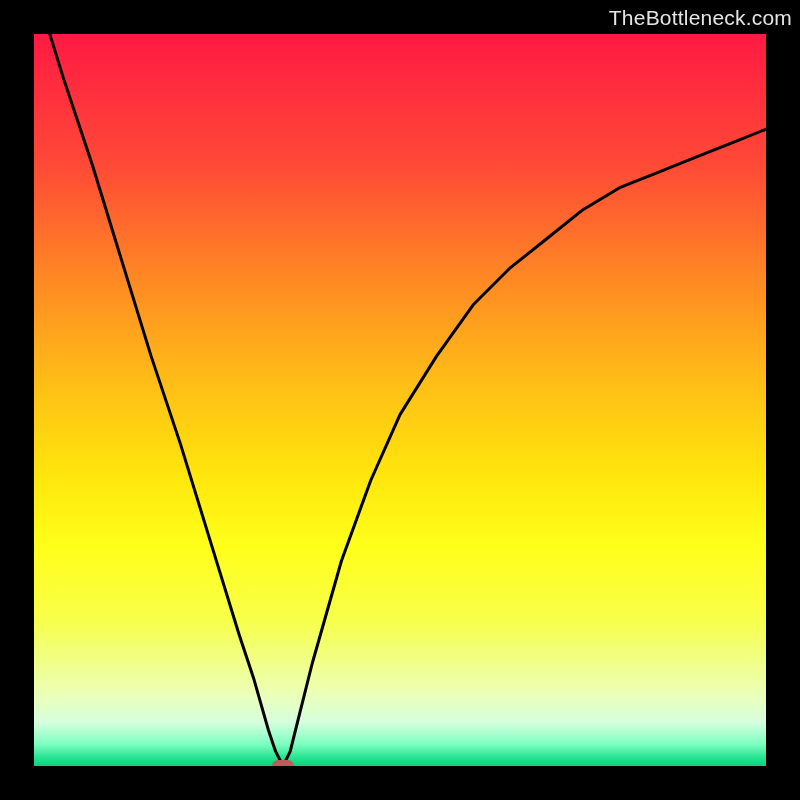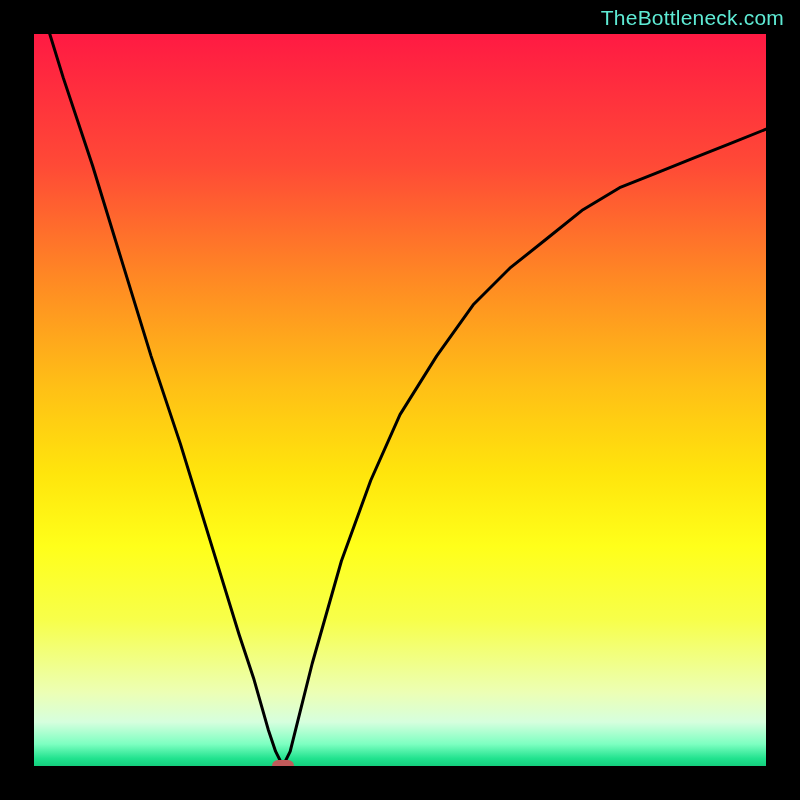--- a/index.html
+++ b/index.html
@@ -47,22 +47,22 @@
   }
   .curve-svg {
     position: absolute;
     inset: 0;
     width: 732px;
     height: 732px;
   }
   .watermark {
     position: absolute;
     top: 6px;
-    right: 16px;
-    color: #5eead4;
+    right: 8px;
+    color: #e5e5e5;
     font-size: 21px;
     font-weight: 500;
     letter-spacing: 0.2px;
   }
   .marker {
     position: absolute;
     background: #c15a5a;
     border-radius: 6px;
   }
 </style>

